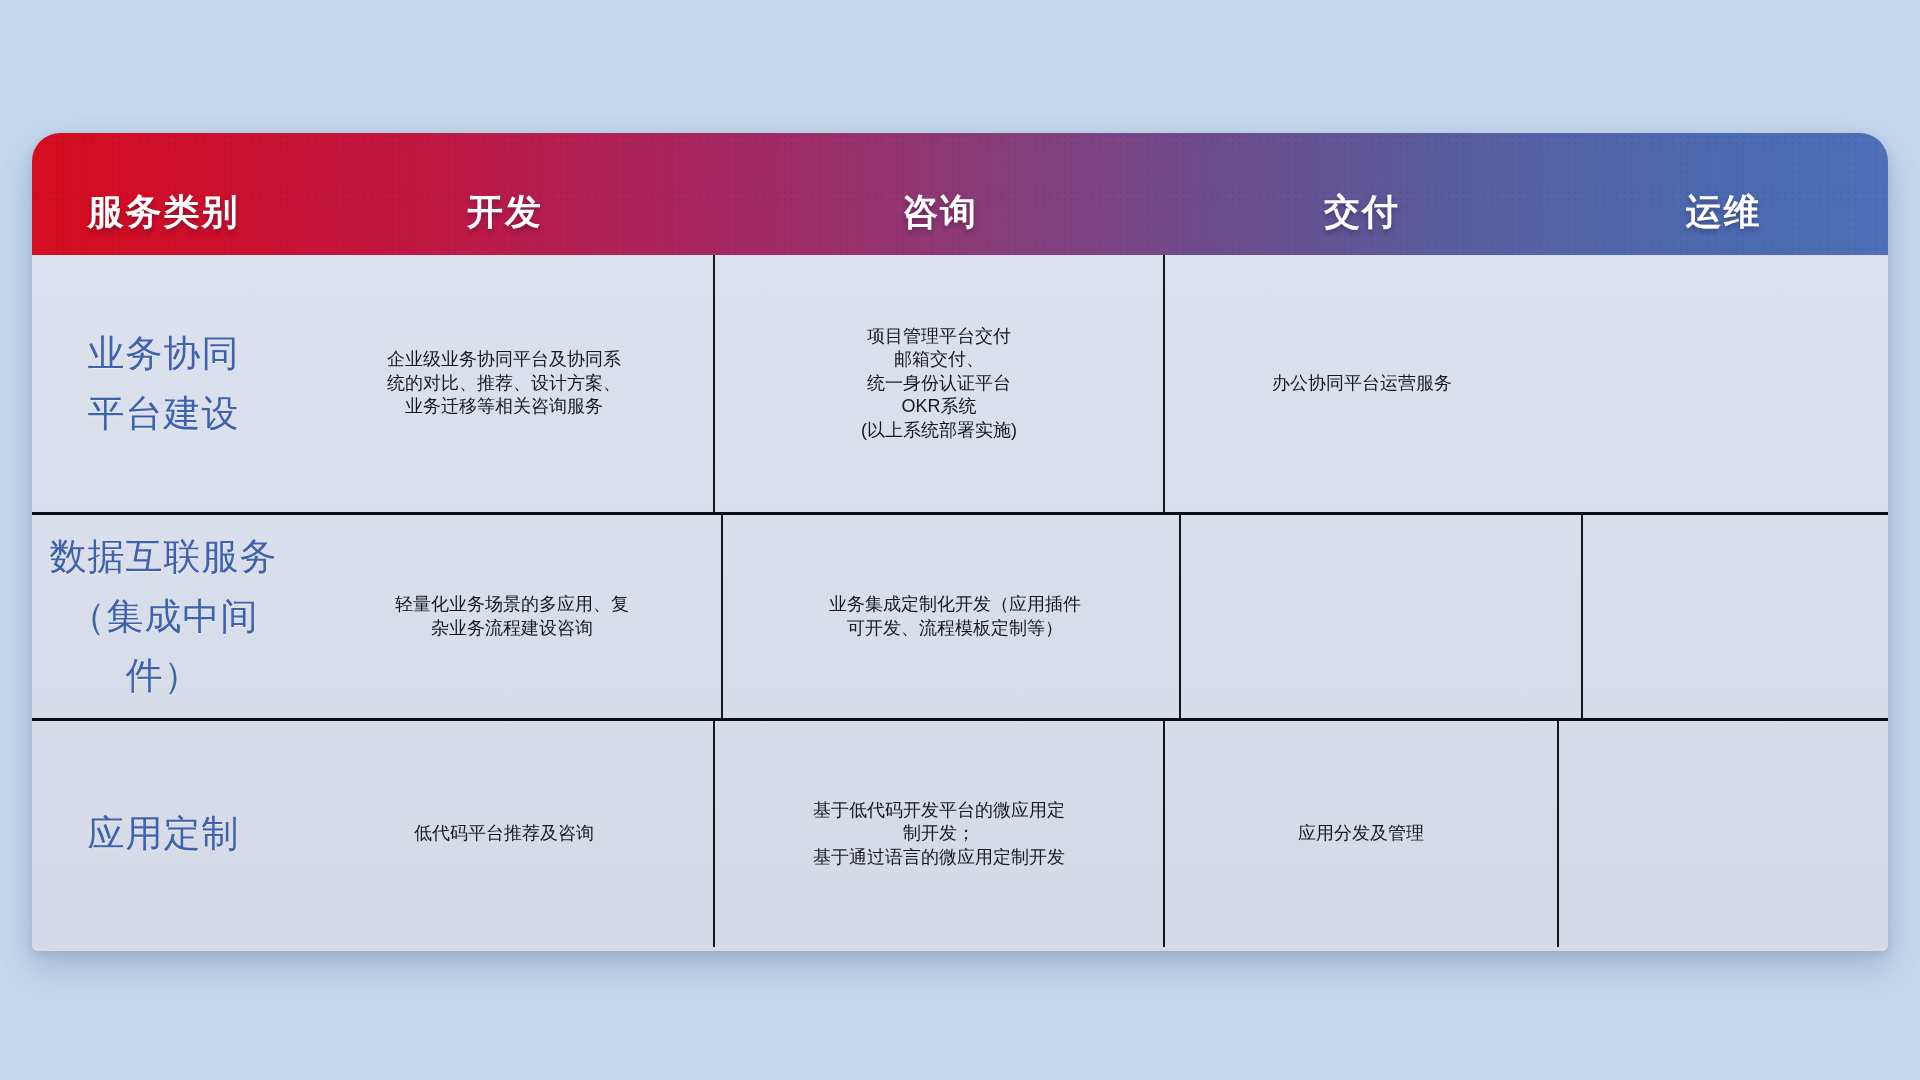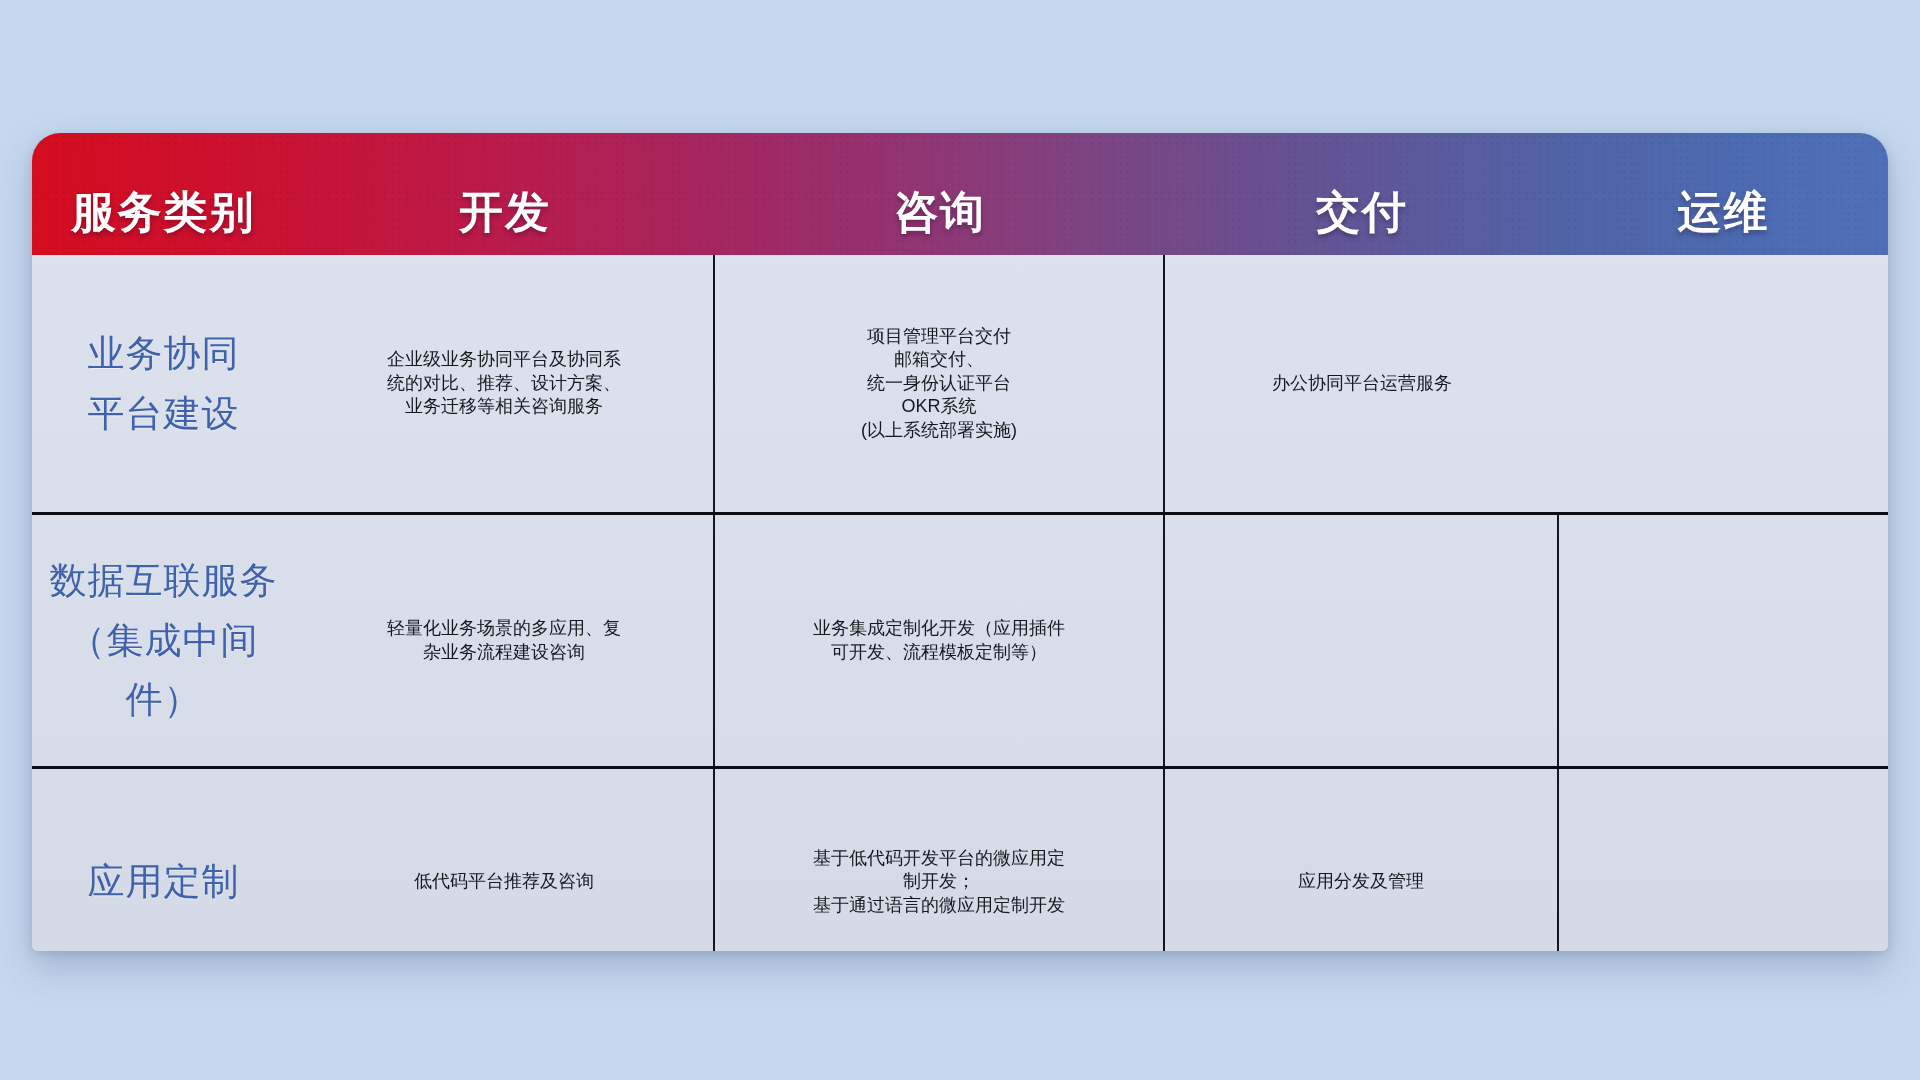--- a/index.html
+++ b/index.html
@@ -28,29 +28,29 @@
 
   .header-row{
     height:122px;
     background-image:
       radial-gradient(rgba(0,0,0,0.055) 1.2px, transparent 1.3px),
       linear-gradient(90deg,#d50d1f 0%,#cd102e 10%,#bc1a48 24%,#a02a66 40%,#82417f 55%,#655293 68%,#5263a6 82%,#4c6bb2 93%,#4f70b8 100%);
     background-size:7px 7px, 100% 100%;
   }
   .header-cell{
     display:flex; align-items:center; justify-content:center;
-    color:#ffffff; font-size:44px; font-weight:700; letter-spacing:2px;
+    color:#ffffff; font-size:36px; font-weight:700; letter-spacing:2px;
     text-shadow:0 3px 5px rgba(30,10,40,0.35);
     margin-top:36px;
   }
 
   .body-row{ position:relative; }
   .body-row.sep{ border-bottom:3px solid #0c0d14; }
   .row-1{ height:260px; }
-  .row-2{ height:254px; }
+  .row-2{ height:206px;gap:8px; }
   .row-3{ height:226px; }
 
   .cell{
     display:flex; align-items:center; justify-content:center;
     text-align:center; white-space:pre-line;
     color:#17181c; font-size:18px; line-height:1.3;
     padding:8px 14px;
   }
   .cell.v-line{ border-right:2px solid #14151d; }
   .cell.category{

